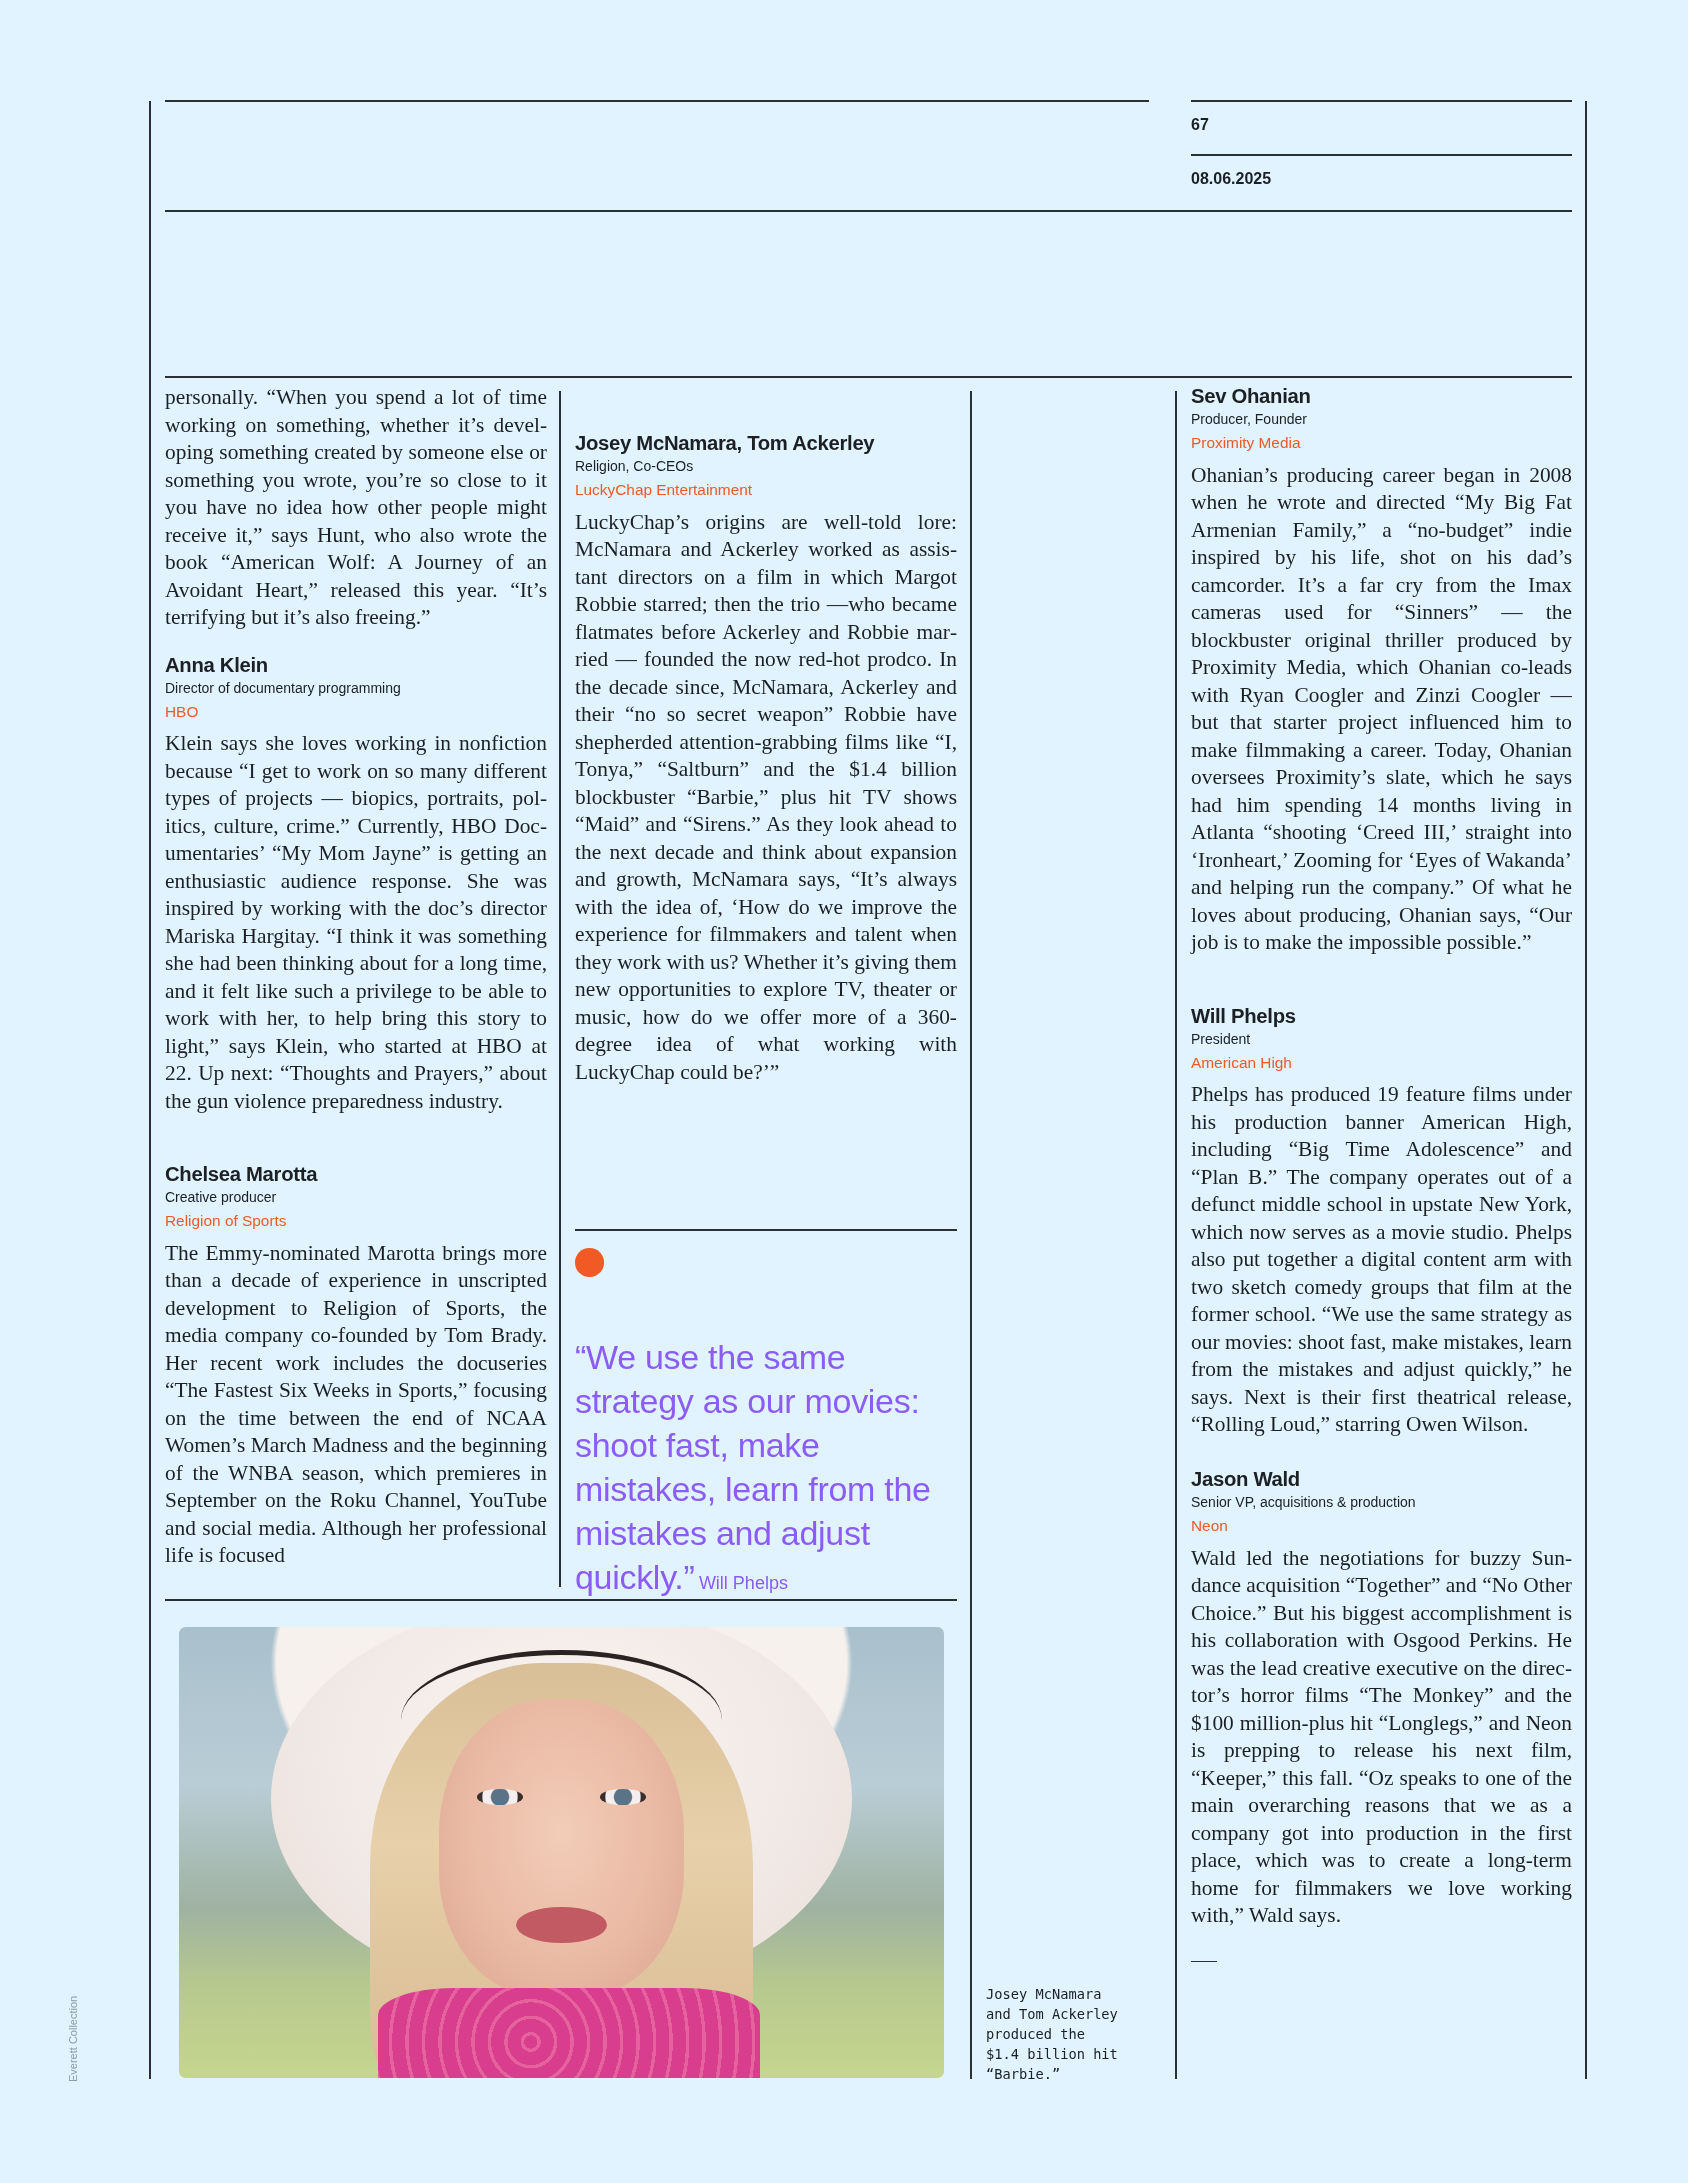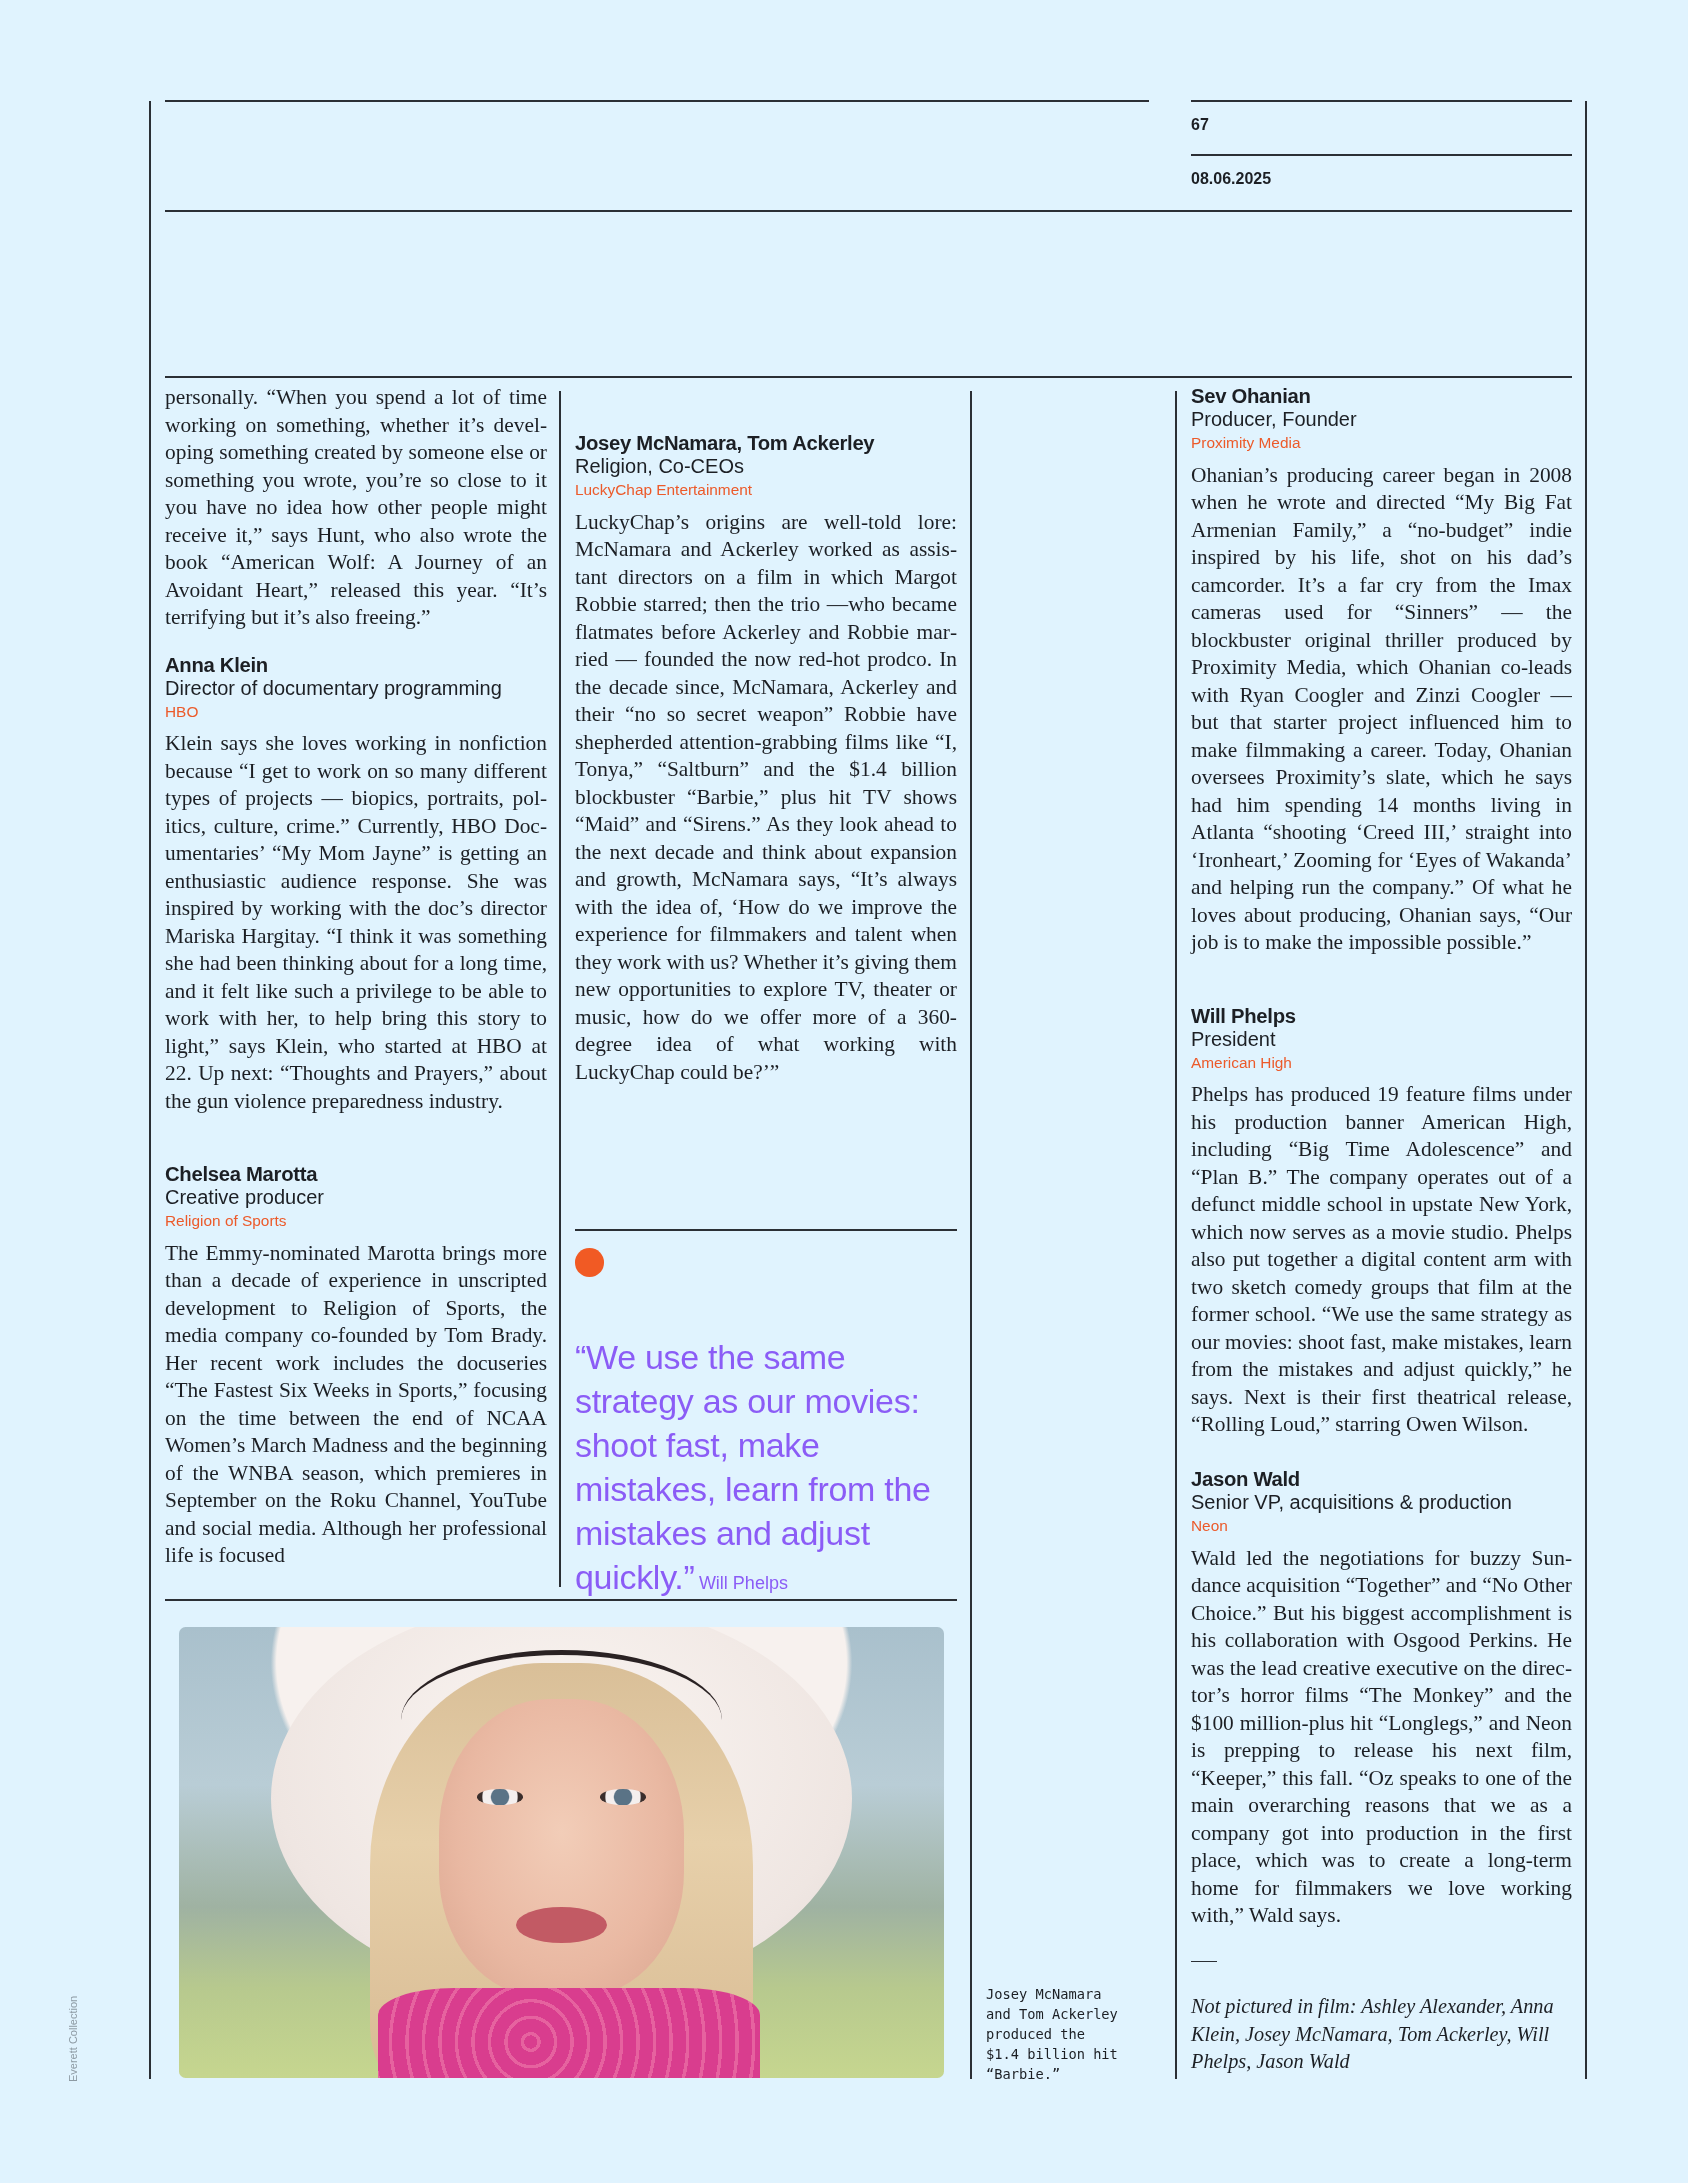--- a/index.html
+++ b/index.html
@@ -37,21 +37,21 @@
     font-family: "Liberation Sans", sans-serif;
     font-weight: bold;
     font-size: 20.3px;
     line-height: 24px;
     letter-spacing: -0.3px;
     color: #1c1f24;
     text-align: left;
   }
   .p-title {
     font-family: "Liberation Sans", sans-serif;
-    font-size: 20px;
+    font-size: 14px;
     line-height: 23px;
     color: #1c1f24;
     text-align: left;
   }
   .p-company {
     font-family: "Liberation Sans", sans-serif;
     font-size: 15.4px;
     line-height: 23px;
     color: #ec5a2a;
     text-align: left;
@@ -250,15 +250,14 @@
   </div>
 
   <div class="person" style="margin-top:28px;">
     <div class="p-name">Jason Wald</div>
     <div class="p-title">Senior VP, acquisitions &amp; production</div>
     <div class="p-company">Neon</div>
     <p>Wald led the negotiations for buzzy Sun­dance acquisition “Together” and “No Other Choice.” But his biggest accomplishment is his collaboration with Osgood Perkins. He was the lead creative executive on the direc­tor’s horror films “The Monkey” and the $100 million-plus hit “Longlegs,” and Neon is prepping to release his next film, “Keeper,” this fall. “Oz speaks to one of the main over­arching reasons that we as a company got into production in the first place, which was to create a long-term home for filmmakers we love working with,” Wald says.</p>
   </div>
 
   <div class="dash-rule"></div>
-  <p class="footnote">Not pictured in film: Ashley Alexander, Anna Klein, Josey McNamara, Tom Ackerley, Will Phelps, Jason Wald</p>
 </div>
 
 
 </body></html>

